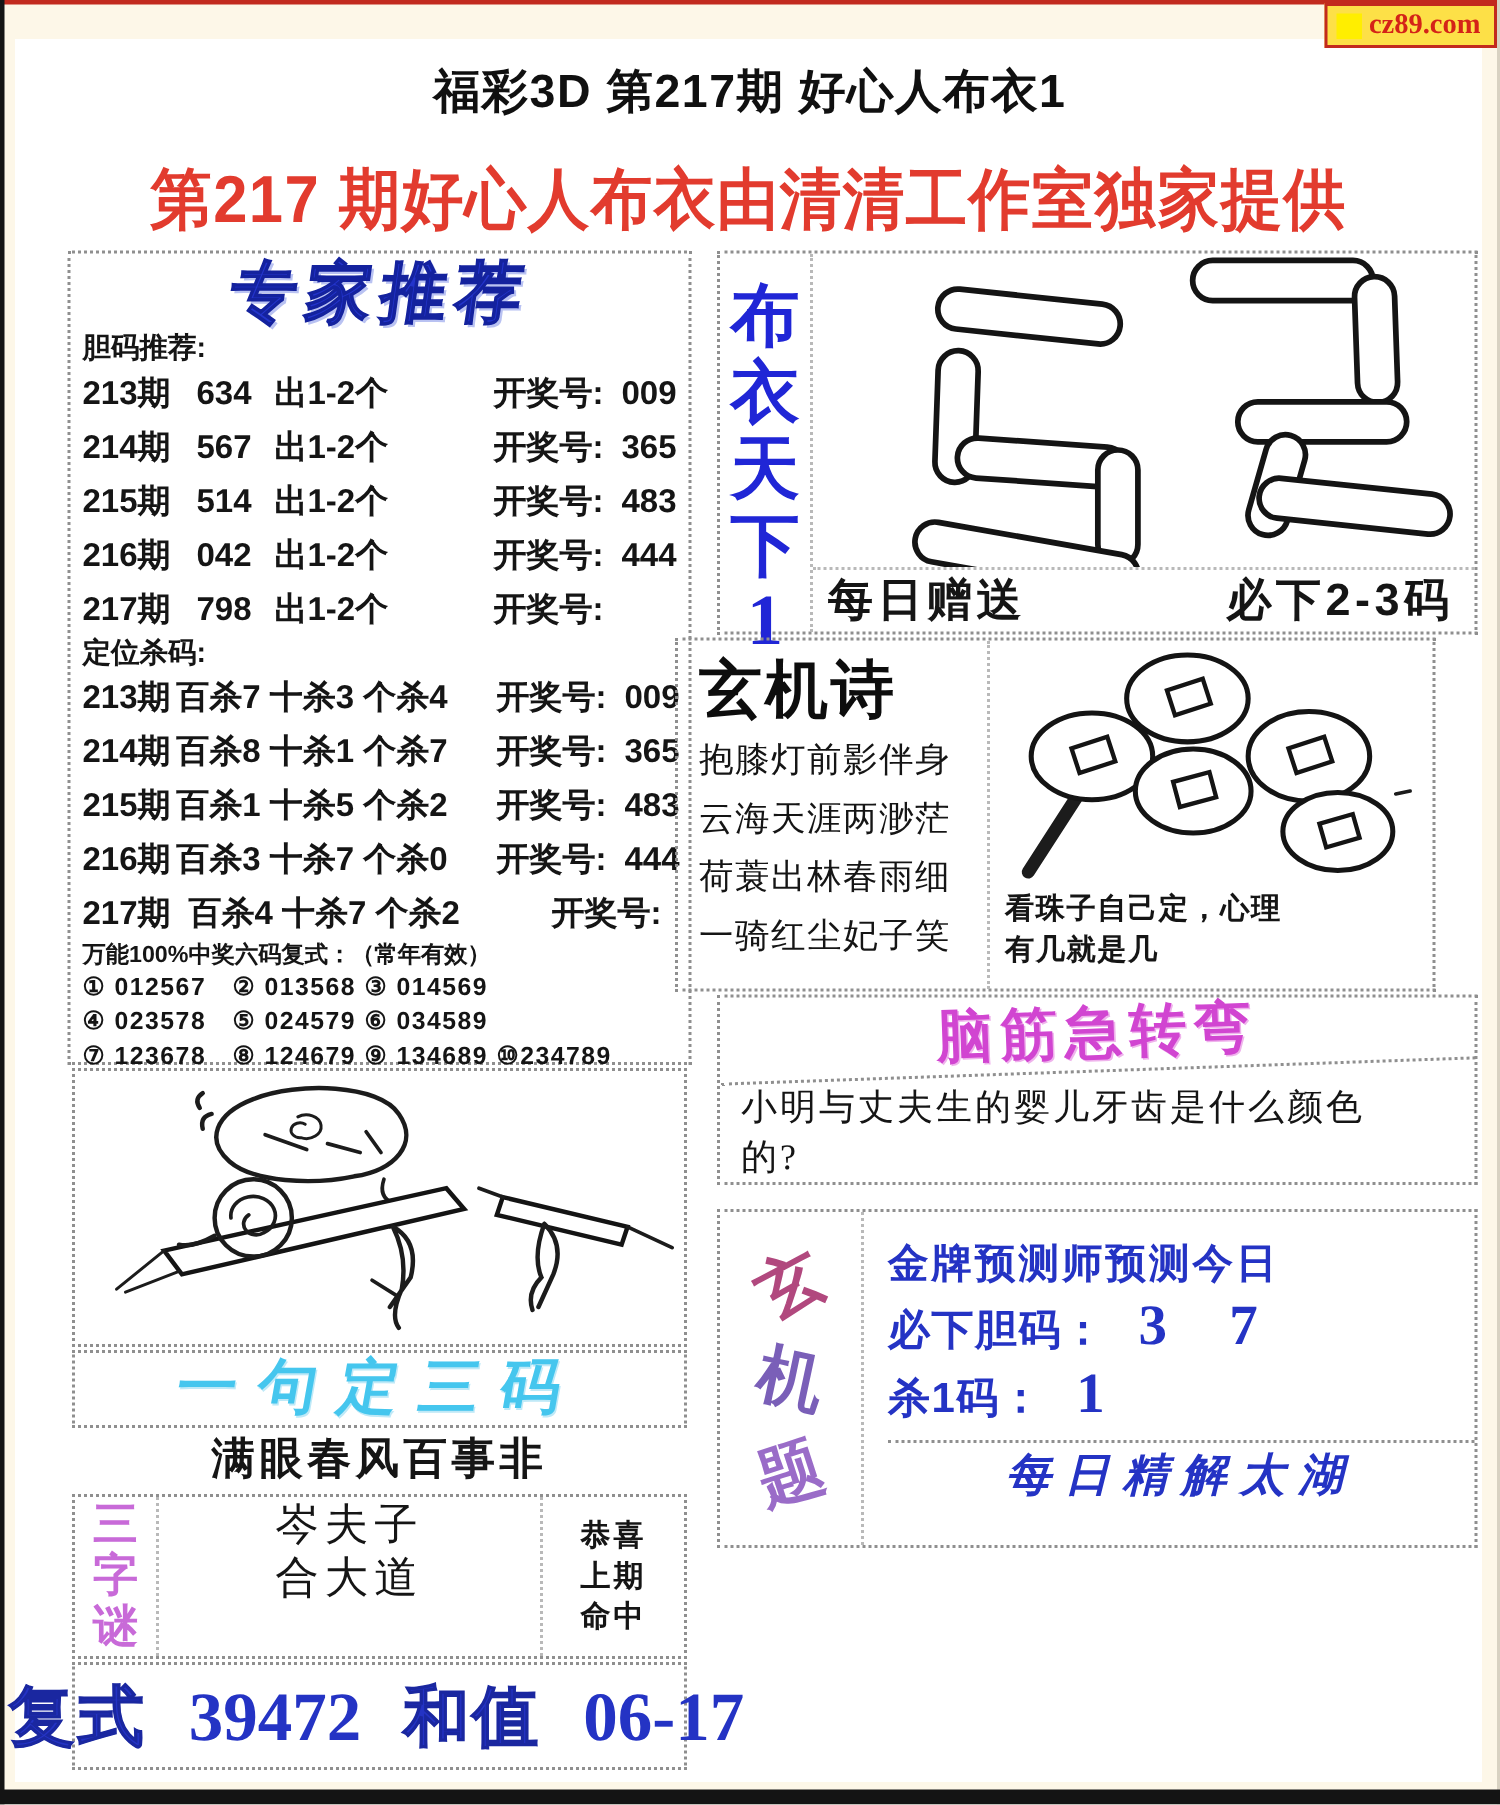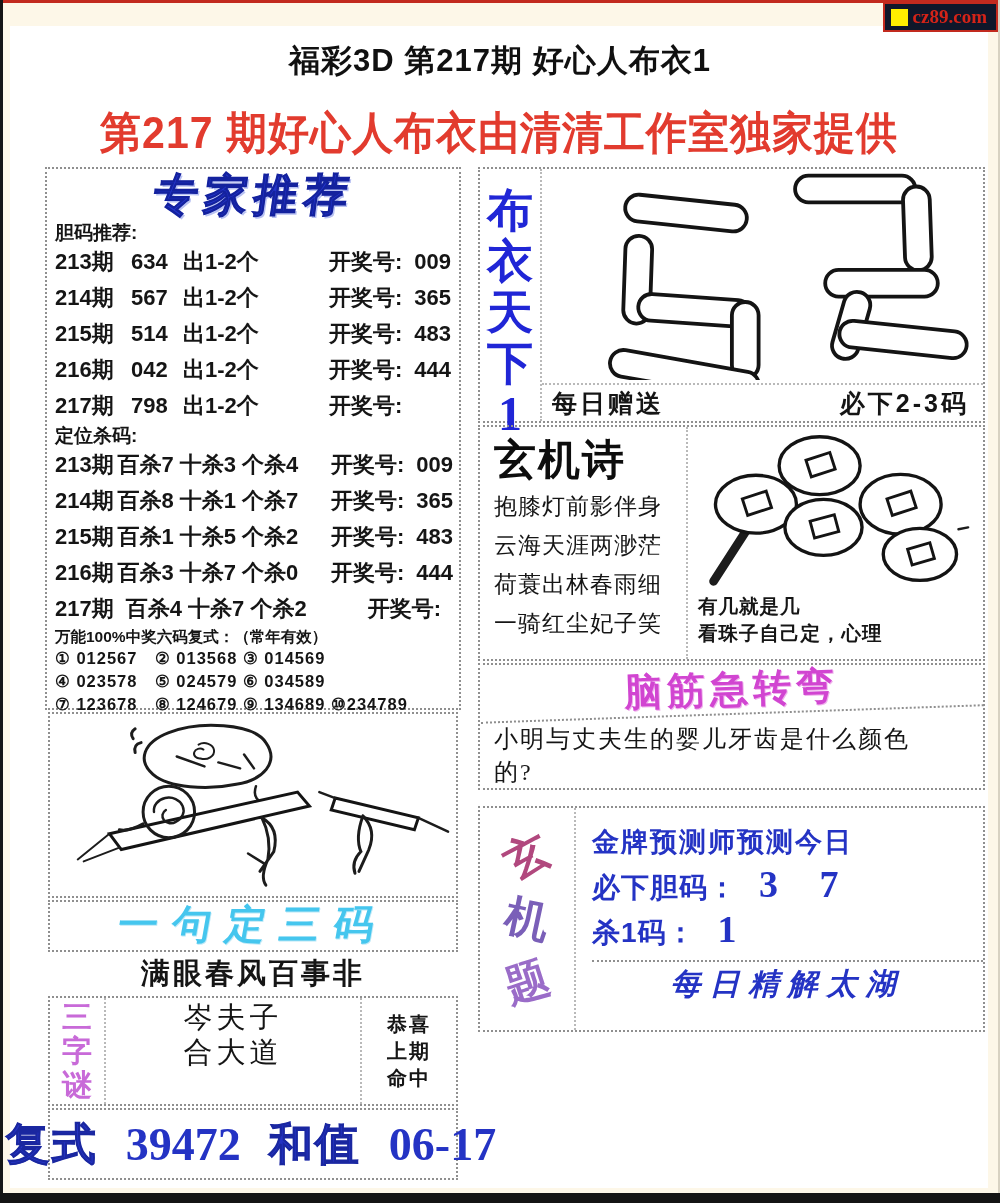--- a/index.html
+++ b/index.html
@@ -15,21 +15,21 @@
 
   
   .top-red-line { left:0; top:0; width:100%; height:3px; background:#c22a1e; }
   .left-black-line { left:0; top:0; width:3px; height:100%; background:#151515; }
   .bottom-black-bar { left:0; bottom:0; width:100%; height:10px; background:#141414; }
   .right-gray-line { right:0; top:0; width:2px; height:100%; background:#d8d2c2; }
 
   .content { left:10px; top:26px; width:978px; height:1162px; background:#ffffff; }
 
   .site-badge {
-    top:2px; right:2px; background:#0f172a; border:2px solid #c22a1e;
+    top:2px; right:2px; background:#fde047; border:2px solid #c22a1e;
     display:flex; align-items:center; gap:5px; padding:2px 9px 2px 6px;justify-content:flex-end;
   }
   .site-badge .sq { width:17px; height:17px; background:#ffee00; display:inline-block; }
   .site-badge .txt { color:#d42318; font-family:"Liberation Serif", serif; font-size:19px; font-weight:bold; }
 
   .page-title {
     left:0; top:40px; width:100%; text-align:center;
     font-size:31px; font-weight:bold; letter-spacing:1px; color:#101010;
   }
 
@@ -90,23 +90,23 @@
 
   
   .bw-box { left:478px; top:167px; width:507px; height:256px; display:flex; }
   .bw-left { width:62px; border-right:2px dotted #b9b9b9; display:flex; flex-direction:column; align-items:center; padding-top:16px; }
   .bw-left span { font-size:46px; font-weight:bold; color:#2026d6; line-height:51px; }
   .bw-left .bw-num { font-size:48px; line-height:50px; font-family:"Liberation Serif", serif; }
   .bw-right { flex:1; display:flex; flex-direction:column; }
   .bw-draw { height:216px; border-bottom:2px dotted #b9b9b9; display:flex; align-items:center; justify-content:center; }
   .bw-draw svg { width:430px; height:208px; }
   .bw-daily { flex:1; display:flex; align-items:center; justify-content:space-between; padding:0 14px 0 10px; }
-  .bw-daily span { font-size:25px; font-weight:bold; letter-spacing:3px; }
-
-  .xj-box { left:478px; top:425px; width:507px; height:236px; display:flex; }
+  .bw-daily span { font-size:30px; font-weight:bold; letter-spacing:3px; }
+
+  .xj-box { left:450px; top:425px; width:507px; height:236px; display:flex; }
   .xj-left { width:208px; border-right:2px dotted #b9b9b9; padding:6px 0 0 14px; }
   .xj-title { font-size:42px; font-weight:bold; letter-spacing:2px; height:54px; line-height:54px; color:#0d0d0d; }
   .xj-poem div { font-family:"Liberation Serif", serif; font-size:23px; line-height:39px; letter-spacing:1px; white-space:nowrap; }
   .xj-right { flex:1; display:flex; flex-direction:column; }
   .xj-coins { height:166px; display:flex; align-items:center; justify-content:center; }
   .xj-coins svg { width:280px; height:162px; }
   .xj-note { padding:0 0 0 10px; }
   .xj-note div { font-size:19.5px; font-weight:bold; line-height:27px; letter-spacing:1px; }
 
   .nao-box { left:478px; top:663px; width:507px; height:127px; }
@@ -346,22 +346,22 @@
         <ellipse class="tube" stroke-width="3.5" cx="132" cy="102" rx="40" ry="29"></ellipse>
         <rect class="tube" stroke-width="3" x="120" y="92" width="26" height="18" transform="rotate(-15 133 101)"></rect>
         <ellipse class="tube" stroke-width="3.5" cx="212" cy="78" rx="42" ry="31"></ellipse>
         <rect class="tube" stroke-width="3" x="200" y="68" width="26" height="18" transform="rotate(-18 213 77)"></rect>
         <ellipse class="tube" stroke-width="3.5" cx="232" cy="130" rx="38" ry="27"></ellipse>
         <rect class="tube" stroke-width="3" x="221" y="121" width="24" height="17" transform="rotate(-16 233 129)"></rect>
         <path class="ink" stroke-width="2.5" d="M272,104 l10,-2"></path>
       </svg>
     </div>
     <div class="xj-note">
+      <div>看珠子自己定，心理</div>
       <div>有几就是几</div>
-      <div>看珠子自己定，心理</div>
     </div>
   </div>
 </div>
 
 <div class="abs dotted nao-box">
   <div class="nao-title">脑筋急转弯</div>
   <div class="nao-riddle">
     <div>小明与丈夫生的婴儿牙齿是什么颜色</div>
     <div>的?</div>
   </div>

